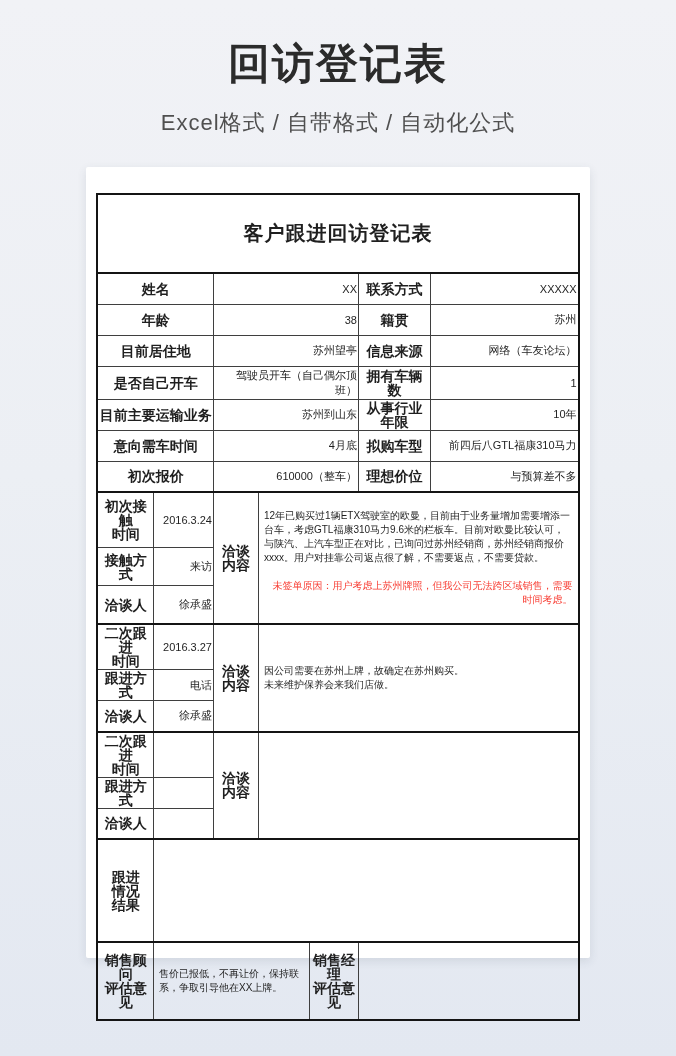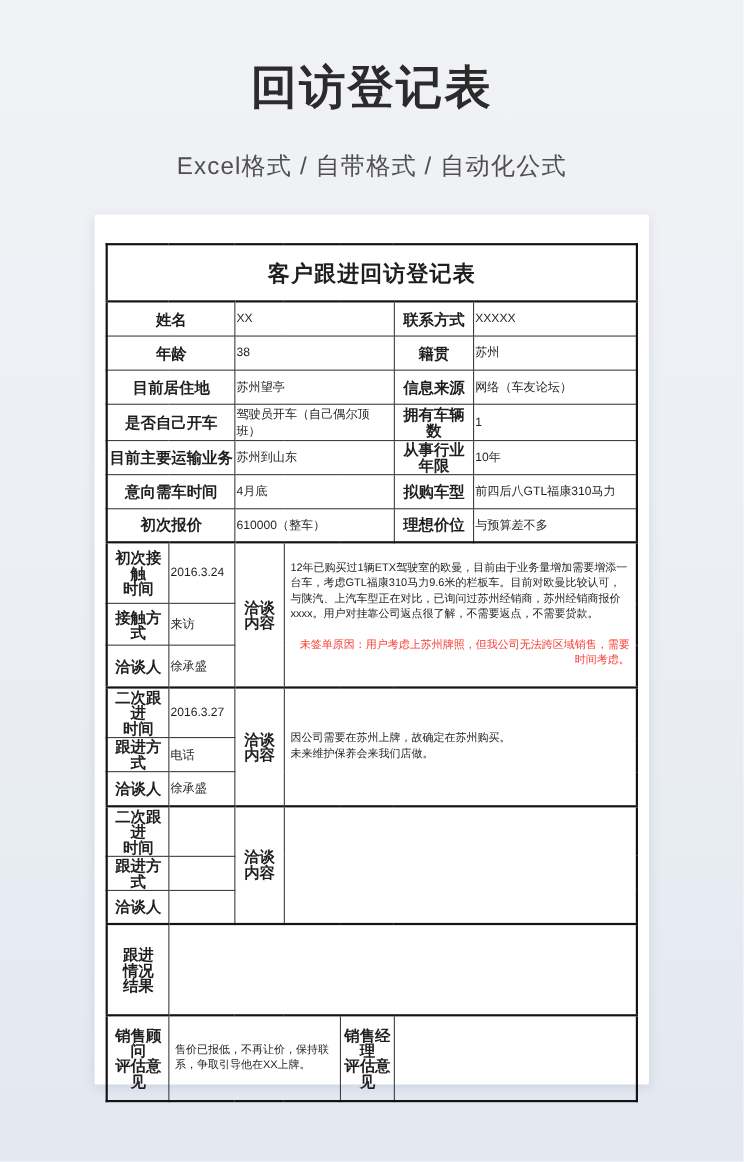--- a/index.html
+++ b/index.html
@@ -3,53 +3,53 @@
 <meta charset="utf-8">
 <style>
   * { box-sizing: border-box; margin: 0; padding: 0; }
   html, body {
     width: 676px; height: 1056px;
     font-family: "Liberation Sans", "DejaVu Sans", sans-serif;
     overflow: hidden;
   }
   body { background: linear-gradient(180deg, #f1f2f6 0%, #eceff4 45%, #e3e8f1 100%); }
 
-  .hero { text-align: center; padding-top: 52px; }
+  .hero { text-align: center; padding-top: 36px; }
   .hero h1 {
     font-size: 42px; font-weight: bold; color: #2b2b2b; letter-spacing: 2px;
   }
   .hero p {
-    margin-top: 28px; font-size: 22px; color: #4f4f4f; letter-spacing: 1px;
+    margin-top: 16px; font-size: 22px; color: #4f4f4f; letter-spacing: 1px;
   }
 
   .card {
     width: 504px; height: 791px; margin: 29px auto 0;
     background: #ffffff; border-radius: 2px;
     box-shadow: 0 3px 10px rgba(60,70,90,0.12);
     padding-top: 26px;
   }
 
   table.form {
     width: 481px; margin: 0 auto; border-collapse: collapse; table-layout: fixed;
     border: 2px solid #141414; color: #1f1f1f;
   }
   table.form td { border: 1px solid #3f3f3f; overflow: hidden; }
   tr.sect td { border-top: 2px solid #141414; }
 
-  .h-title  { height: 52px; }
+  .h-title  { height: 79px; }
   .h-row    { height: 31px; }
-  .h-result { height: 83px; margin-top: 16px; }
+  .h-result { height: 103px; margin-top: 16px; }
   .h-op     { height: 78px; }
 
   td.ttl { text-align: center; font-size: 20px; font-weight: bold; letter-spacing: 1px; }
   td.lbl {
     font-weight: bold; text-align: center; vertical-align: middle;
     font-size: 14px; white-space: pre-line; line-height: 14px; padding: 1px;
   }
-  td.val { text-align: left; vertical-align: middle; font-size: 11px; padding: 1px; }
+  td.val { text-align: right; vertical-align: middle; font-size: 11px; padding: 1px; }
   td.content {
     font-size: 10px; line-height: 14px; text-align: left; vertical-align: middle;
     padding: 2px 5px; white-space: pre-line;
   }
   td.content.topalign { vertical-align: top; }
   .redline { color: #f83d33; display: block; text-align: right; }
   .blk { display: block; }
 </style>
 </head>
 <body>

